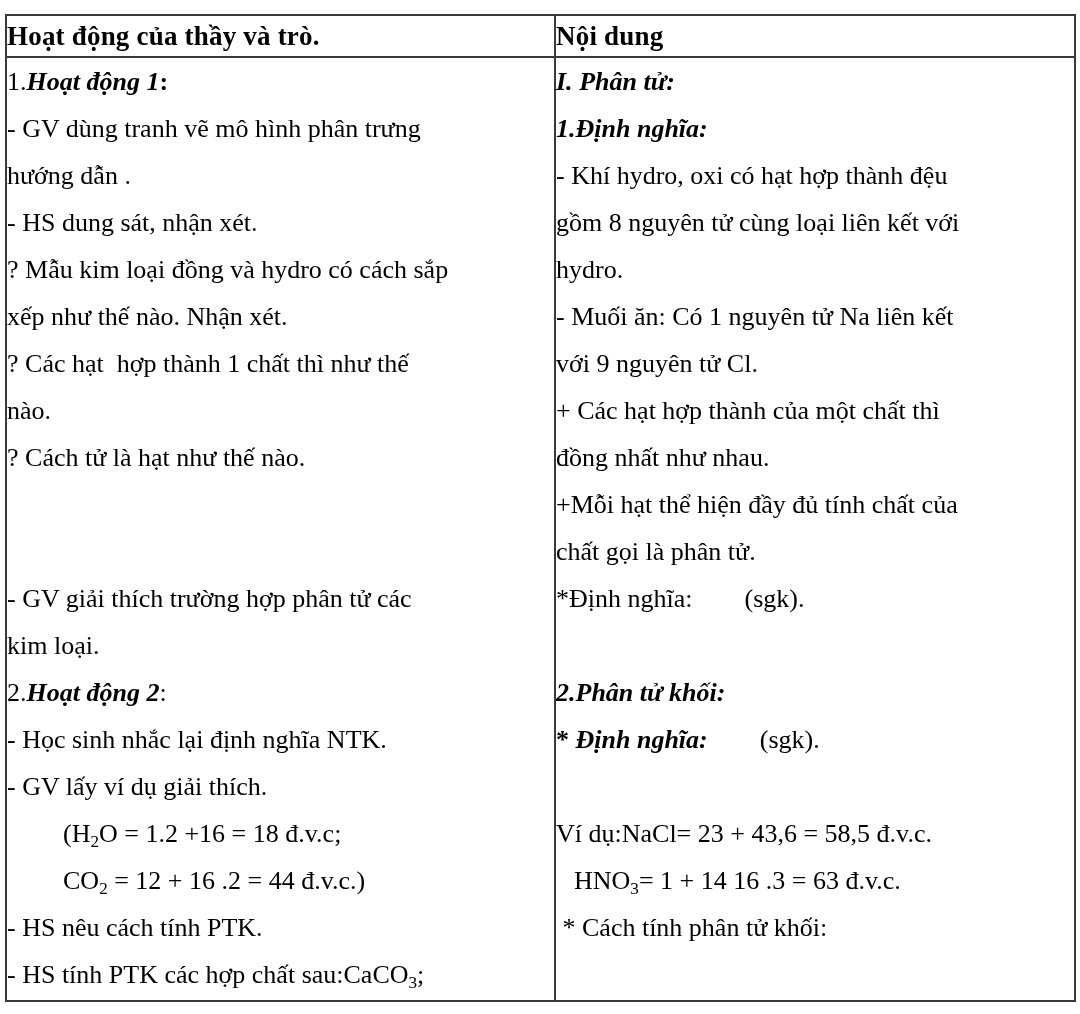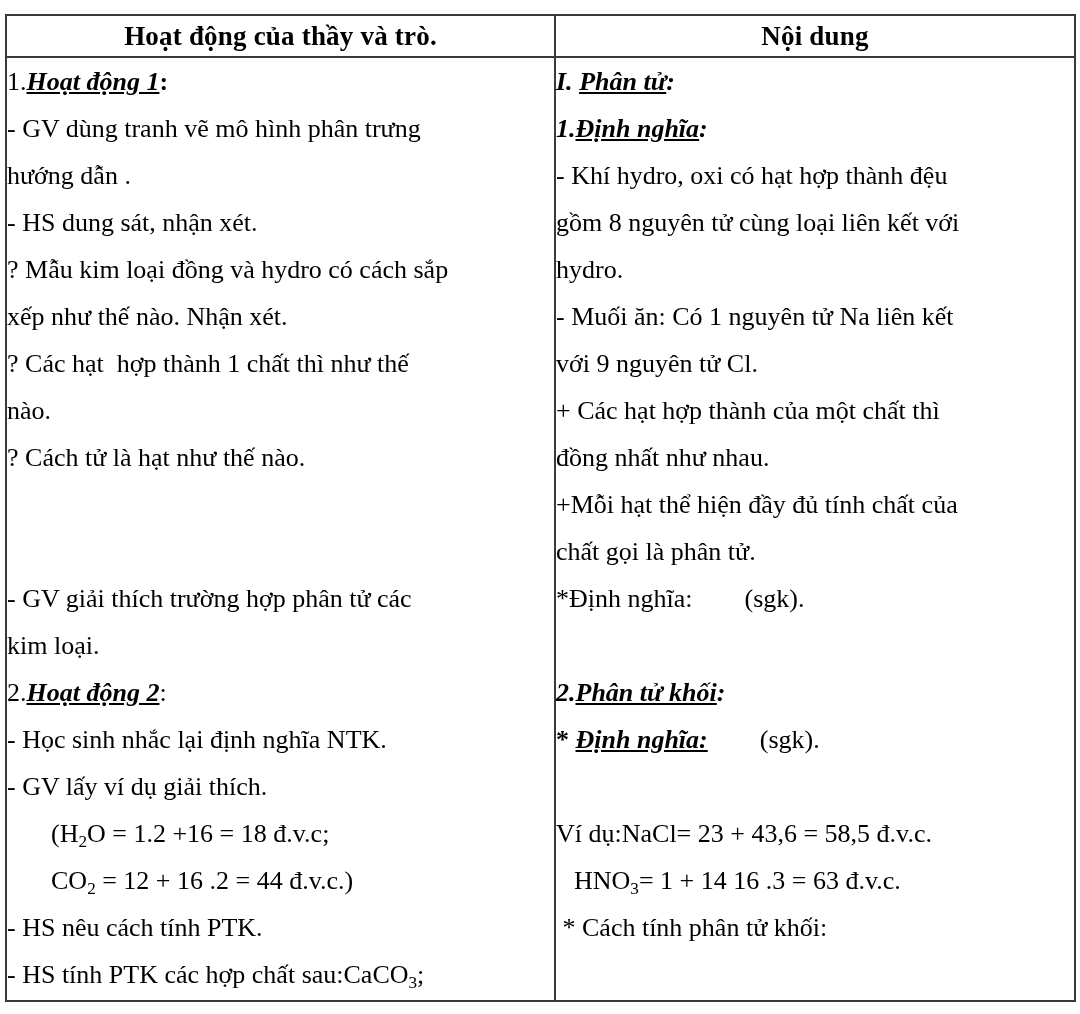--- a/index.html
+++ b/index.html
@@ -39,21 +39,21 @@
   .lesson-table th {
     border: 2px solid #3a3a3a;
     padding: 0;
     vertical-align: top;
     background: #ffffff;
   }
 
   
   .hdr-cell {
     height: 40px;
-    text-align: center;
+    text-align: left;
     font-weight: bold;
     font-size: 27px;
     line-height: 40px;
     letter-spacing: 0.2px;
     white-space: nowrap;
     border-radius: 16px;
   }
 
   
   .body-cell {
@@ -64,26 +64,26 @@
   
   .ln {
     font-size: 26px;
     line-height: 47px;
     height: 47px;
     white-space: pre;
     overflow: visible;
   }
   .ln.blank { height: 47px; }
 
-  .ind1 { padding-left: 44px; }
+  .ind1 { padding-left: 56px; }
   .ind-small { padding-left: 18px; }
 
   .b   { font-weight: bold; }
   .i   { font-style: italic; }
-  .biu { font-weight: bold; font-style: italic; text-decoration: underline; }
+  .biu { font-weight: bold; font-style: italic; }
 
   sub { font-size: 0.66em; vertical-align: -0.28em; }
 </style>
 </head>
 <body>
 
 <div class="page">
 
   <table class="lesson-table">
     <colgroup>

